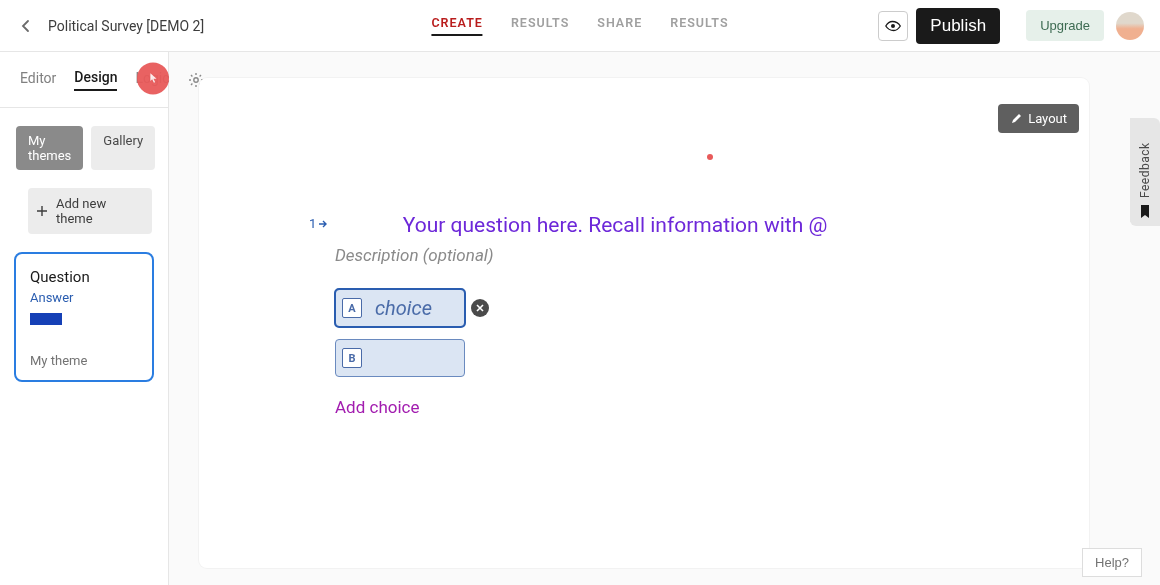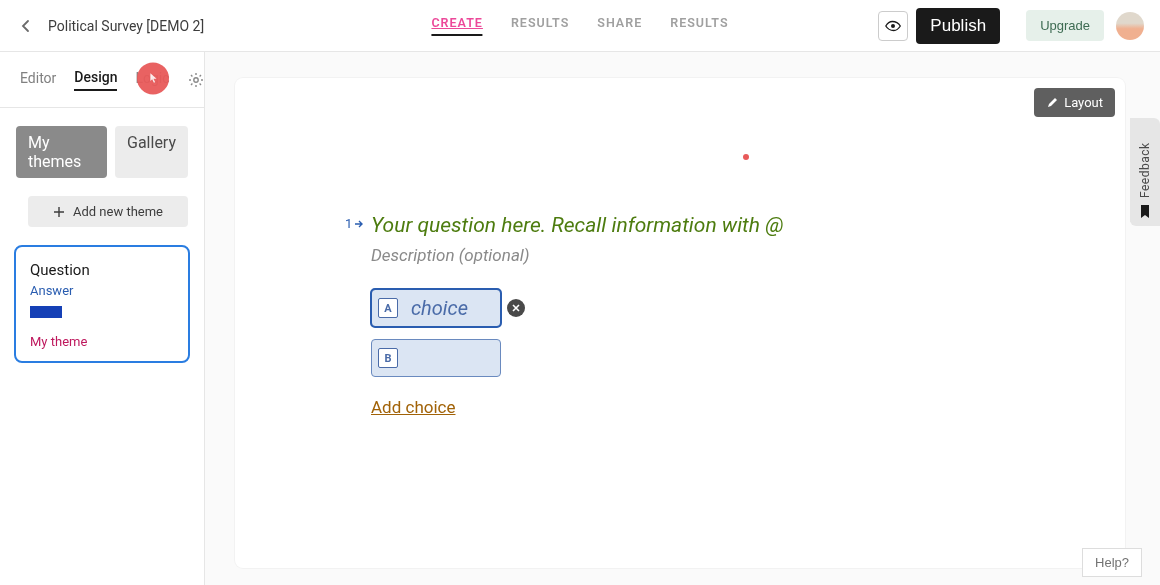--- a/index.html
+++ b/index.html
@@ -5,72 +5,72 @@
   * { box-sizing: border-box; }
   html, body { margin: 0; padding: 0; height: 100%; font-family: -apple-system, BlinkMacSystemFont, "Segoe UI", Roboto, sans-serif; background: #fafafa; color: #1a1a1a; }
   body { width: 1160px; height: 585px; overflow: hidden; position: relative; }
 
   
   .header { height: 52px; background: #fff; border-bottom: 1px solid #e6e6e6; display: flex; align-items: center; padding: 16px 16px; position: relative; }
   .back-arrow { width: 20px; height: 20px; display: flex; align-items: center; justify-content: center; color: #6b6b6b; cursor: pointer; margin-right: 12px; }
   .title { font-size: 14px; color: #3d3d3d; }
   .top-tabs { position: absolute; left: 50%; transform: translateX(-50%); display: flex; gap: 28px; font-size: 12.5px; letter-spacing: 1px; font-weight: 600; }
   .top-tab { color: #a0a0a0; cursor: pointer; padding-bottom: 4px; }
-  .top-tab.active { color: #ec4899; border-bottom: 2px solid #1a1a1a; text-decoration: underline; }
+  .top-tab.active { color: #b91c1c; border-bottom: 2px solid #1a1a1a; }
   .header-right { margin-left: auto; display: flex; align-items: center; gap: 8px; }
   .preview-btn { width: 30px; height: 30px; border: 1px solid #ccc; border-radius: 4px; background: #fff; display: flex; align-items: center; justify-content: center; cursor: pointer; }
   .publish-btn { background: #1a1a1a; color: #fff; border: none; border-radius: 4px; padding: 8px 14px; font-size: 17px; cursor: pointer; }
   .upgrade-btn { background: #e6f0ea; color: #3d6b52; border: none; border-radius: 4px; padding: 8px 14px; font-size: 13px; cursor: pointer; margin-left: 18px; }
   .avatar { width: 28px; height: 28px; border-radius: 50%; background: linear-gradient(180deg,#e0d8cc 40%,#f0b090 60%); margin-left: 4px; cursor: pointer; }
 
   
   .body { display: flex; height: calc(585px - 52px); }
-  .sidebar { width: 205px; background: #fff; border-right: 1px solid #e6e6e6; display: flex; flex-direction: column; }
+  .sidebar { width: 169px; background: #fff; border-right: 1px solid #e6e6e6; display: flex; flex-direction: column; }
   .side-tabs { display: flex; align-items: center; gap: 18px; padding: 0 20px; height: 56px; font-size: 14px; position: relative; border-bottom: 1px solid #e6e6e6; }
   .side-tab { color: #808080; cursor: pointer; padding-bottom: 4px; }
   .side-tab.active { color: #1a1a1a; border-bottom: 2px solid #1a1a1a; font-weight: 500; }
   .side-tab.hot { position: relative; color: #808080; }
   .hot-dot { position: absolute; left: 50%; top: 50%; transform: translate(-50%, -55%); width: 32px; height: 32px; background: #e85a5a; opacity: 0.95; border-radius: 50%; z-index: 2; display: flex; align-items: center; justify-content: center; }
   .hot-cursor { width: 14px; height: 14px; position: relative; }
   .settings-icon { margin-left: auto; color: #808080; cursor: pointer; }
 
   .theme-filter { display: flex; gap: 8px; padding: 18px 16px 0 16px; }
-  .pill { font-size: 16px; border-radius: 4px; padding: 7px 12px; background: #ececec; color: #4a4a4a; cursor: pointer; }
+  .pill { font-size: 13px; border-radius: 4px; padding: 7px 12px; background: #ececec; color: #4a4a4a; cursor: pointer; }
   .pill.active { background: #8a8a8a; color: #fff; }
 
   .add-theme { margin: 18px 16px 0 28px; background: #ececec; border-radius: 4px; display: flex; align-items: center; justify-content: center; gap: 8px; padding: 8px; font-size: 13px; color: #3d3d3d; cursor: pointer; }
 
   .theme-card { margin: 18px 14px; border: 2px solid #2a7de1; border-radius: 8px; padding: 14px 14px 12px 14px; cursor: pointer; }
   .theme-card .q { font-size: 15px; color: #1a1a1a; margin-bottom: 4px; }
   .theme-card .a { font-size: 13px; color: #2a5db0; margin-bottom: 8px; }
   .theme-card .swatch { width: 32px; height: 12px; background: #1540b6; }
-  .theme-card .name { font-size: 13px; color: #be185d; margin-top: 16px; }
+  .theme-card .name { font-size: 13px; color: #737373; margin-top: 28px; }
 
   
   .canvas-wrap { flex: 1; position: relative; padding: 26px 0 0 30px; }
   .canvas { background: #fff; border-radius: 8px; width: 890px; height: 490px; position: relative; box-shadow: 0 0 0 1px rgba(0,0,0,0.03); }
 
-  .layout-btn { position: absolute; right: 10px; top: 10px; background: #5f5f5f; color: #fff; border-radius: 4px; padding: 7px 12px; font-size: 13px; display: flex; align-items: center; gap: 6px; cursor: pointer; }
+  .layout-btn { position: absolute; right: 10px; top: 26px; background: #5f5f5f; color: #fff; border-radius: 4px; padding: 7px 12px; font-size: 13px; display: flex; align-items: center; gap: 6px; cursor: pointer; }
 
   .red-dot { position: absolute; width: 6px; height: 6px; background: #e85a5a; border-radius: 50%; left: 508px; top: 76px; }
 
   .q-block { position: absolute; left: 136px; top: 134px; width: 560px; }
   .q-num { position: absolute; left: -26px; top: 4px; font-size: 13px; color: #2a5db0; display: flex; align-items: center; gap: 2px; }
-  .q-text { font-size: 21px; font-style: italic; color: #4d7c0f; line-height: 1.3; }
+  .q-text { font-size: 21px; color: #6d28d9; line-height: 1.3; text-align: center; }
   .q-desc { font-size: 17px; font-style: italic; color: #8a8a8a; margin-top: 6px; }
 
   .choices { margin-top: 24px; }
   .choice { display: flex; align-items: center; margin-bottom: 12px; position: relative; }
   .choice-box { border: 1px solid #6a8abf; background: #dbe5f3; border-radius: 4px; height: 38px; min-width: 130px; display: inline-flex; align-items: center; padding: 0 10px 0 6px; }
   .choice-box.sel { outline: 2px solid #2a5db0; outline-offset: -1px; }
   .choice-key { width: 20px; height: 20px; background: #fff; border: 1px solid #4a6ba8; border-radius: 2px; font-size: 11px; font-weight: 700; color: #4a6ba8; display: flex; align-items: center; justify-content: center; margin-right: 10px; }
   .choice-text { font-size: 20px; font-style: italic; color: #4a6ba8; min-width: 60px; text-align: right; }
   .choice-del { width: 18px; height: 18px; background: #4a4a4a; border-radius: 50%; color: #fff; display: flex; align-items: center; justify-content: center; font-size: 11px; margin-left: 6px; cursor: pointer; }
 
-  .add-choice { font-size: 17px; color: #a16207; text-decoration: underline; cursor: pointer; margin-top: 8px; display: inline-block; }
+  .add-choice { font-size: 17px; color: #a21caf; cursor: pointer; margin-top: 8px; display: inline-block; }
 
   
   .feedback-tab { position: absolute; right: 0; top: 118px; width: 30px; height: 104px; background: #e6e6e6; border-radius: 6px 0 0 6px; writing-mode: vertical-rl; transform: rotate(180deg); font-size: 12px; color: #4a4a4a; display: flex; align-items: center; justify-content: center; letter-spacing: 0.5px; cursor: pointer; }
   .feedback-icon-tab { position: absolute; right: 0; top: 198px; width: 30px; height: 28px; background: #e6e6e6; border-radius: 6px 0 0 6px; display: flex; align-items: center; justify-content: center; color: #1a1a1a; cursor: pointer; }
 
   
   .help-btn { position: absolute; right: 18px; bottom: 8px; background: #fff; border: 1px solid #ddd; font-size: 13px; color: #737373; padding: 6px 12px; cursor: pointer; }
 
   svg { display: block; }
 </style>

